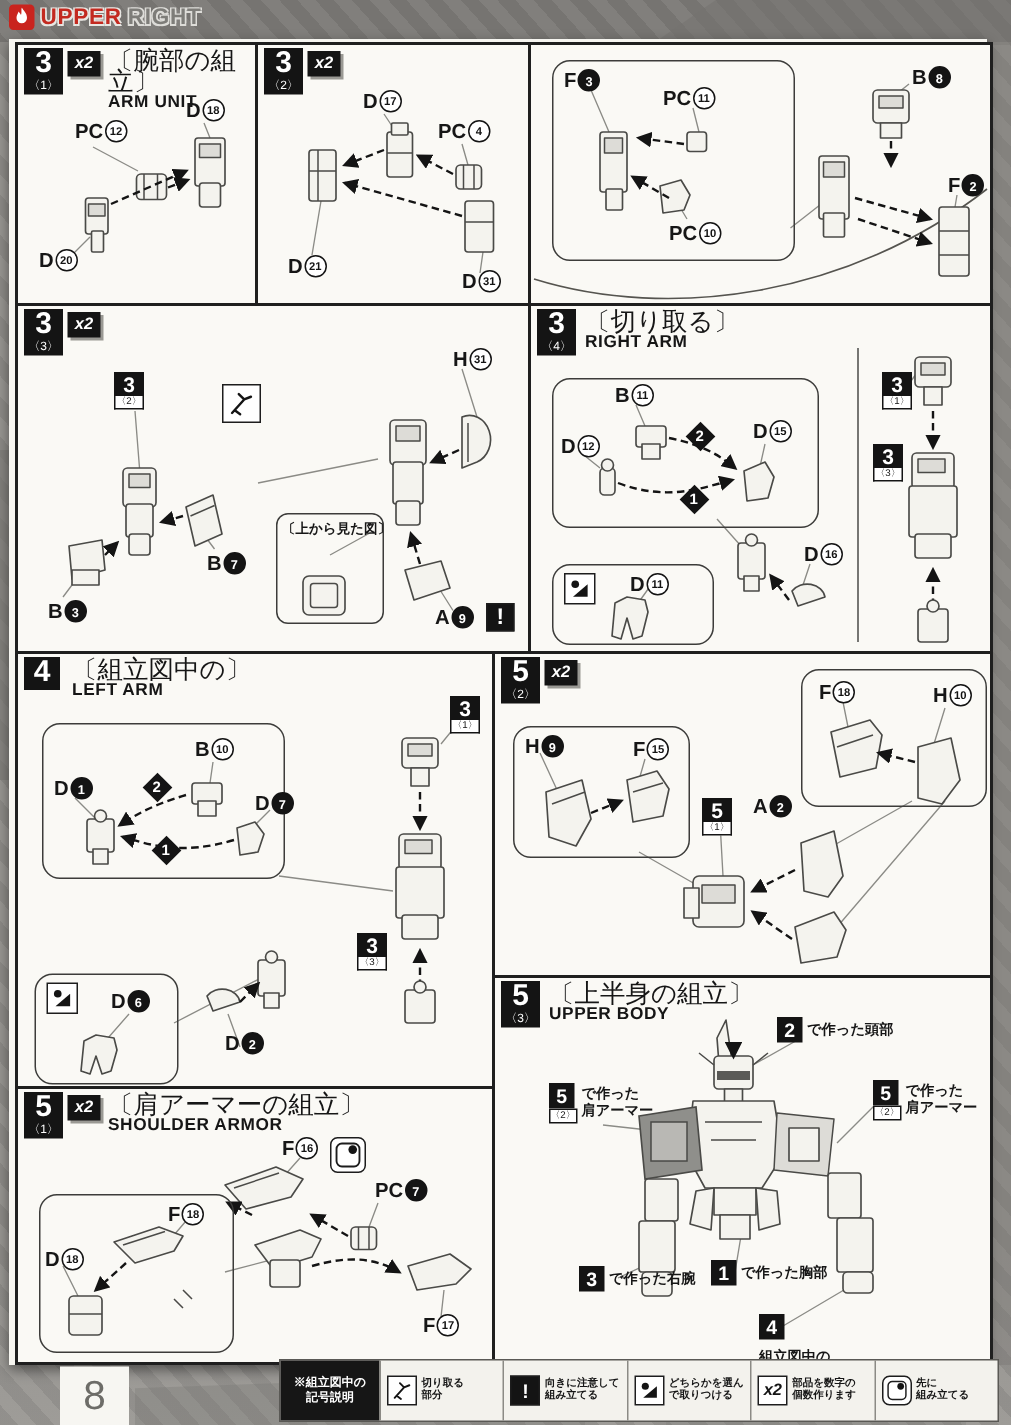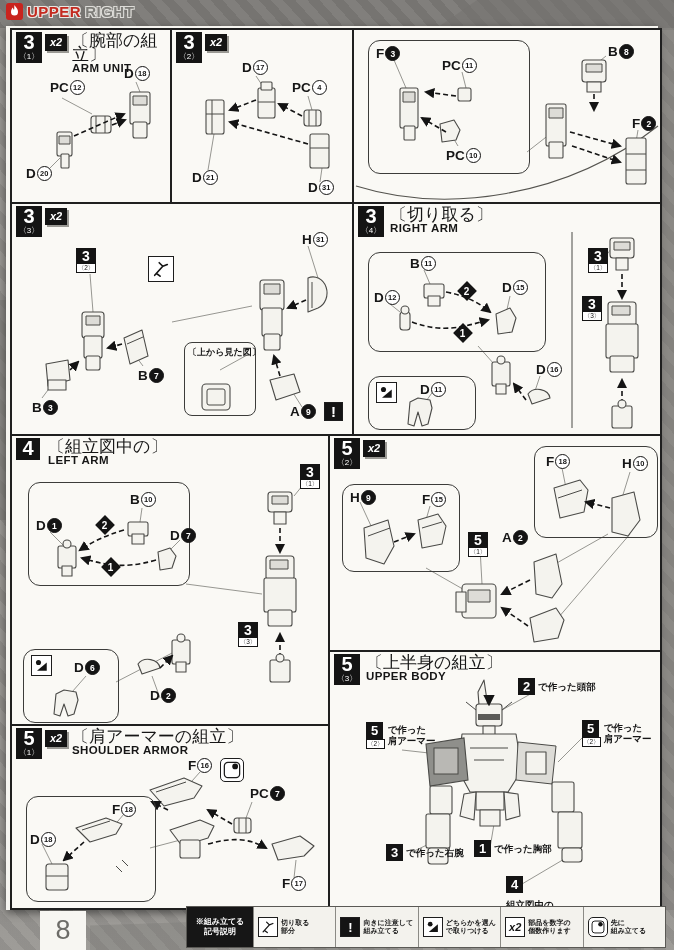--- a/index.html
+++ b/index.html
@@ -737,21 +737,21 @@
       <span class="c">18</span>
     </span>
   <span class="pl" style="left:270px;top:150px">
       <span class="lt">F</span>
       <span class="c">17</span>
     </span>
 </div>
 
 <div class="legend">
   <div class="leghead">
-    <span>※組み立てる</span>
+    <span>※組立図中の</span>
     <span>記号説明</span>
   </div>
   <div class="legitem">
     <span class="legicon">
       <svg width="14" height="14" viewBox="0 0 20 20">
           <path d="M3 17 L12 7 M12 7 L8 3 M12 7 L17 5 M5 15 l4 3" stroke="#141414" stroke-width="1.8" fill="none" stroke-linecap="round"></path>
         </svg>
     </span>
     <span class="txt"><span>切り取る</span><br><span>部分</span></span>
   </div>

